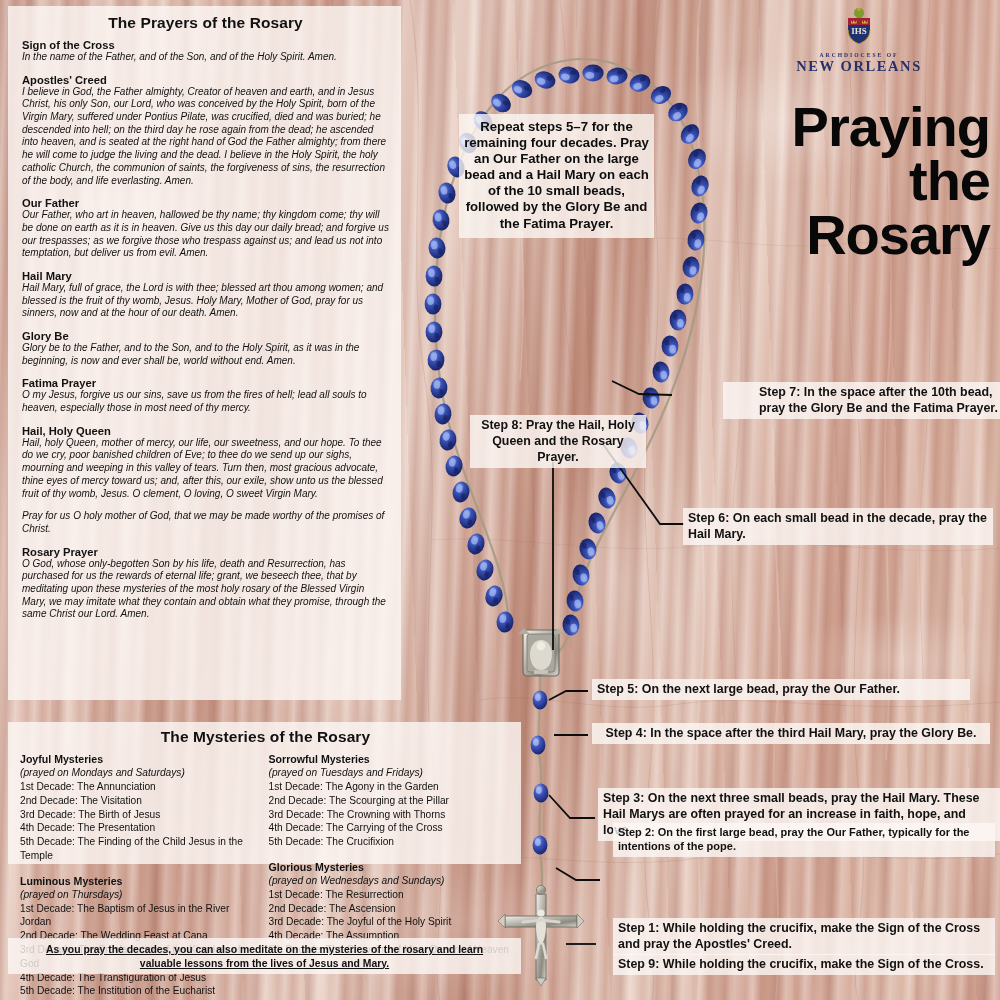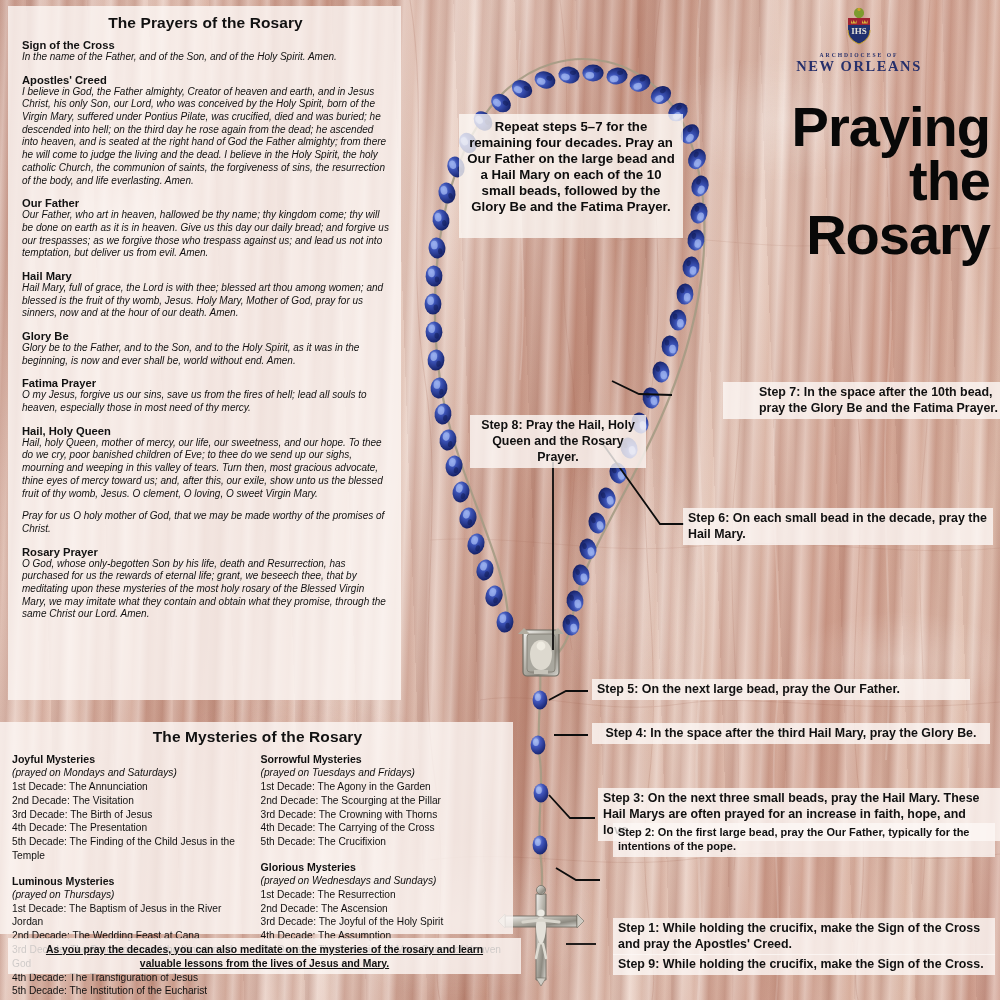--- a/index.html
+++ b/index.html
@@ -37,23 +37,23 @@
       radial-gradient(ellipse 120px 200px at 62% 58%, rgba(255,252,250,.45), transparent 72%),
       radial-gradient(ellipse 220px 120px at 30% 78%, rgba(190,120,100,.30), transparent 72%),
       radial-gradient(ellipse 160px 70px at 90% 66%, rgba(255,255,255,.40), transparent 70%),
       radial-gradient(ellipse 200px 110px at 46% 92%, rgba(255,245,240,.40), transparent 72%);
   }
   .veins{position:absolute;inset:0;opacity:.5;}
 
   
   .panel{position:absolute;background:rgba(253,248,245,0.80);}
   #prayers-panel{left:8px;top:6px;width:393px;height:694px;}
-  #mysteries-panel{left:0;top:722px;width:513px;height:212px;}
+  #mysteries-panel{left:8px;top:722px;width:513px;height:142px;}
   #meditate-panel{left:8px;top:938px;width:513px;height:36px;}
-  #repeat-panel{left:459px;top:114px;width:224px;height:124px;background:rgba(253,248,245,0.78);}
+  #repeat-panel{left:459px;top:114px;width:195px;height:124px;background:rgba(253,248,245,0.78);}
 
   .callout{position:absolute;background:rgba(253,248,245,0.80);
     font-weight:bold;color:#111;line-height:1.30;padding:2px 5px 3px 5px;}
 
   
   .sec-title{font-size:15.5px;font-weight:bold;color:#111;text-align:center;
     letter-spacing:.1px;}
   .pr-h{font-size:11.2px;font-weight:bold;color:#111;margin-top:10px;}
   .pr-h.first{margin-top:0;}
   .pr-b{font-size:10px;font-style:italic;color:#111;line-height:1.27;margin-top:0px;}

